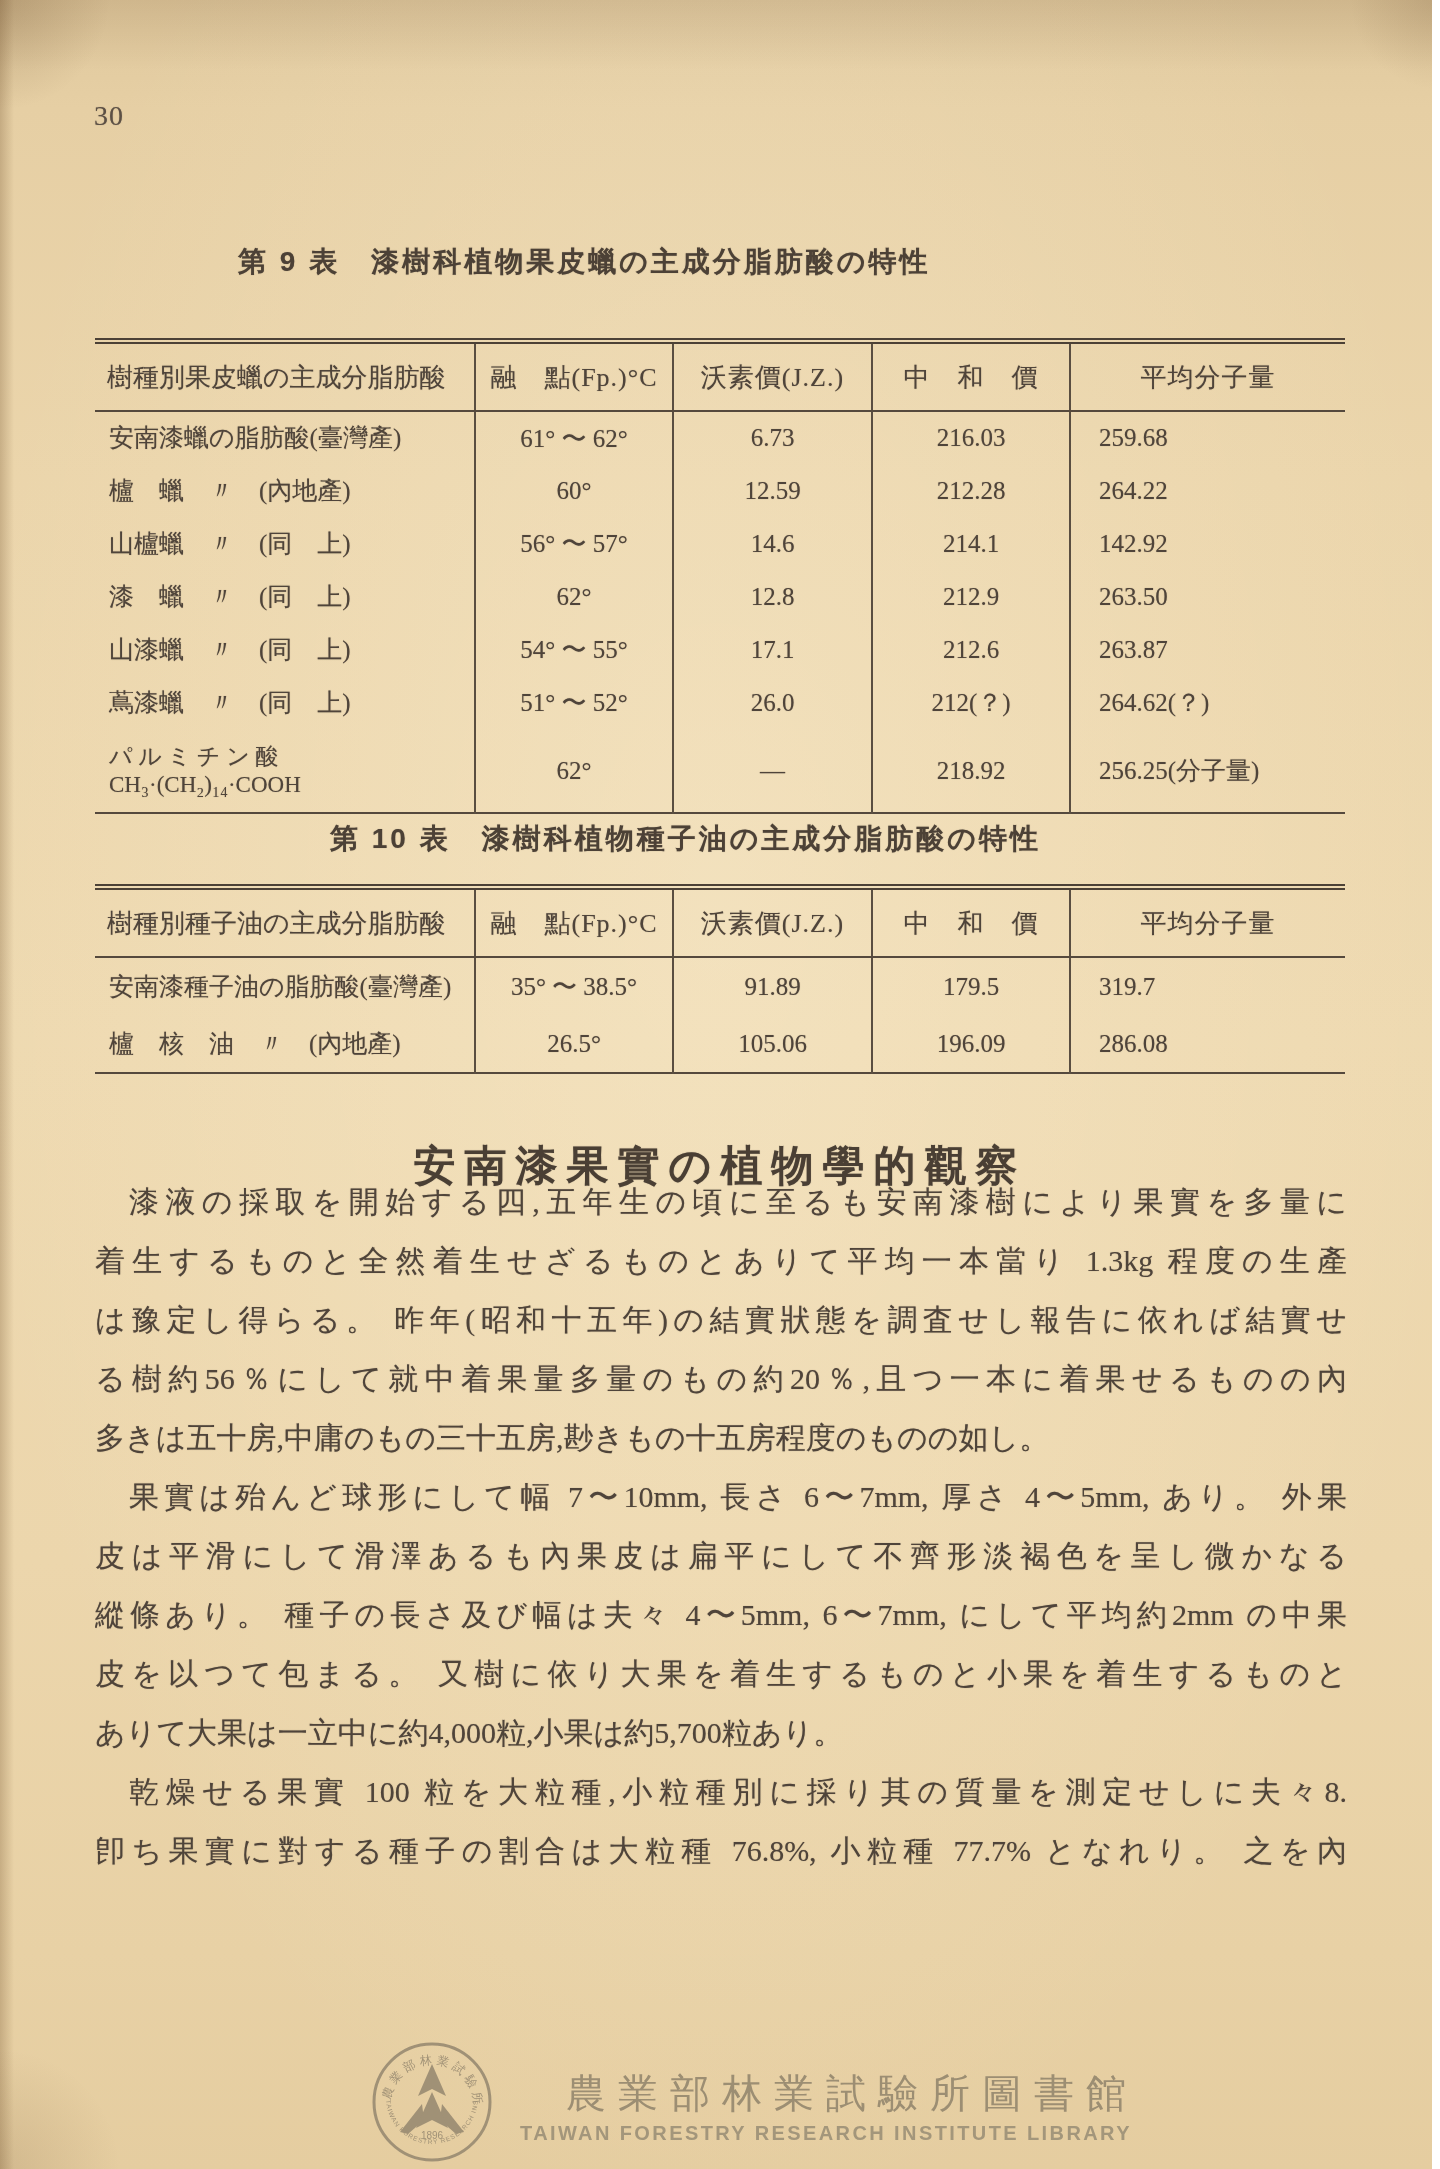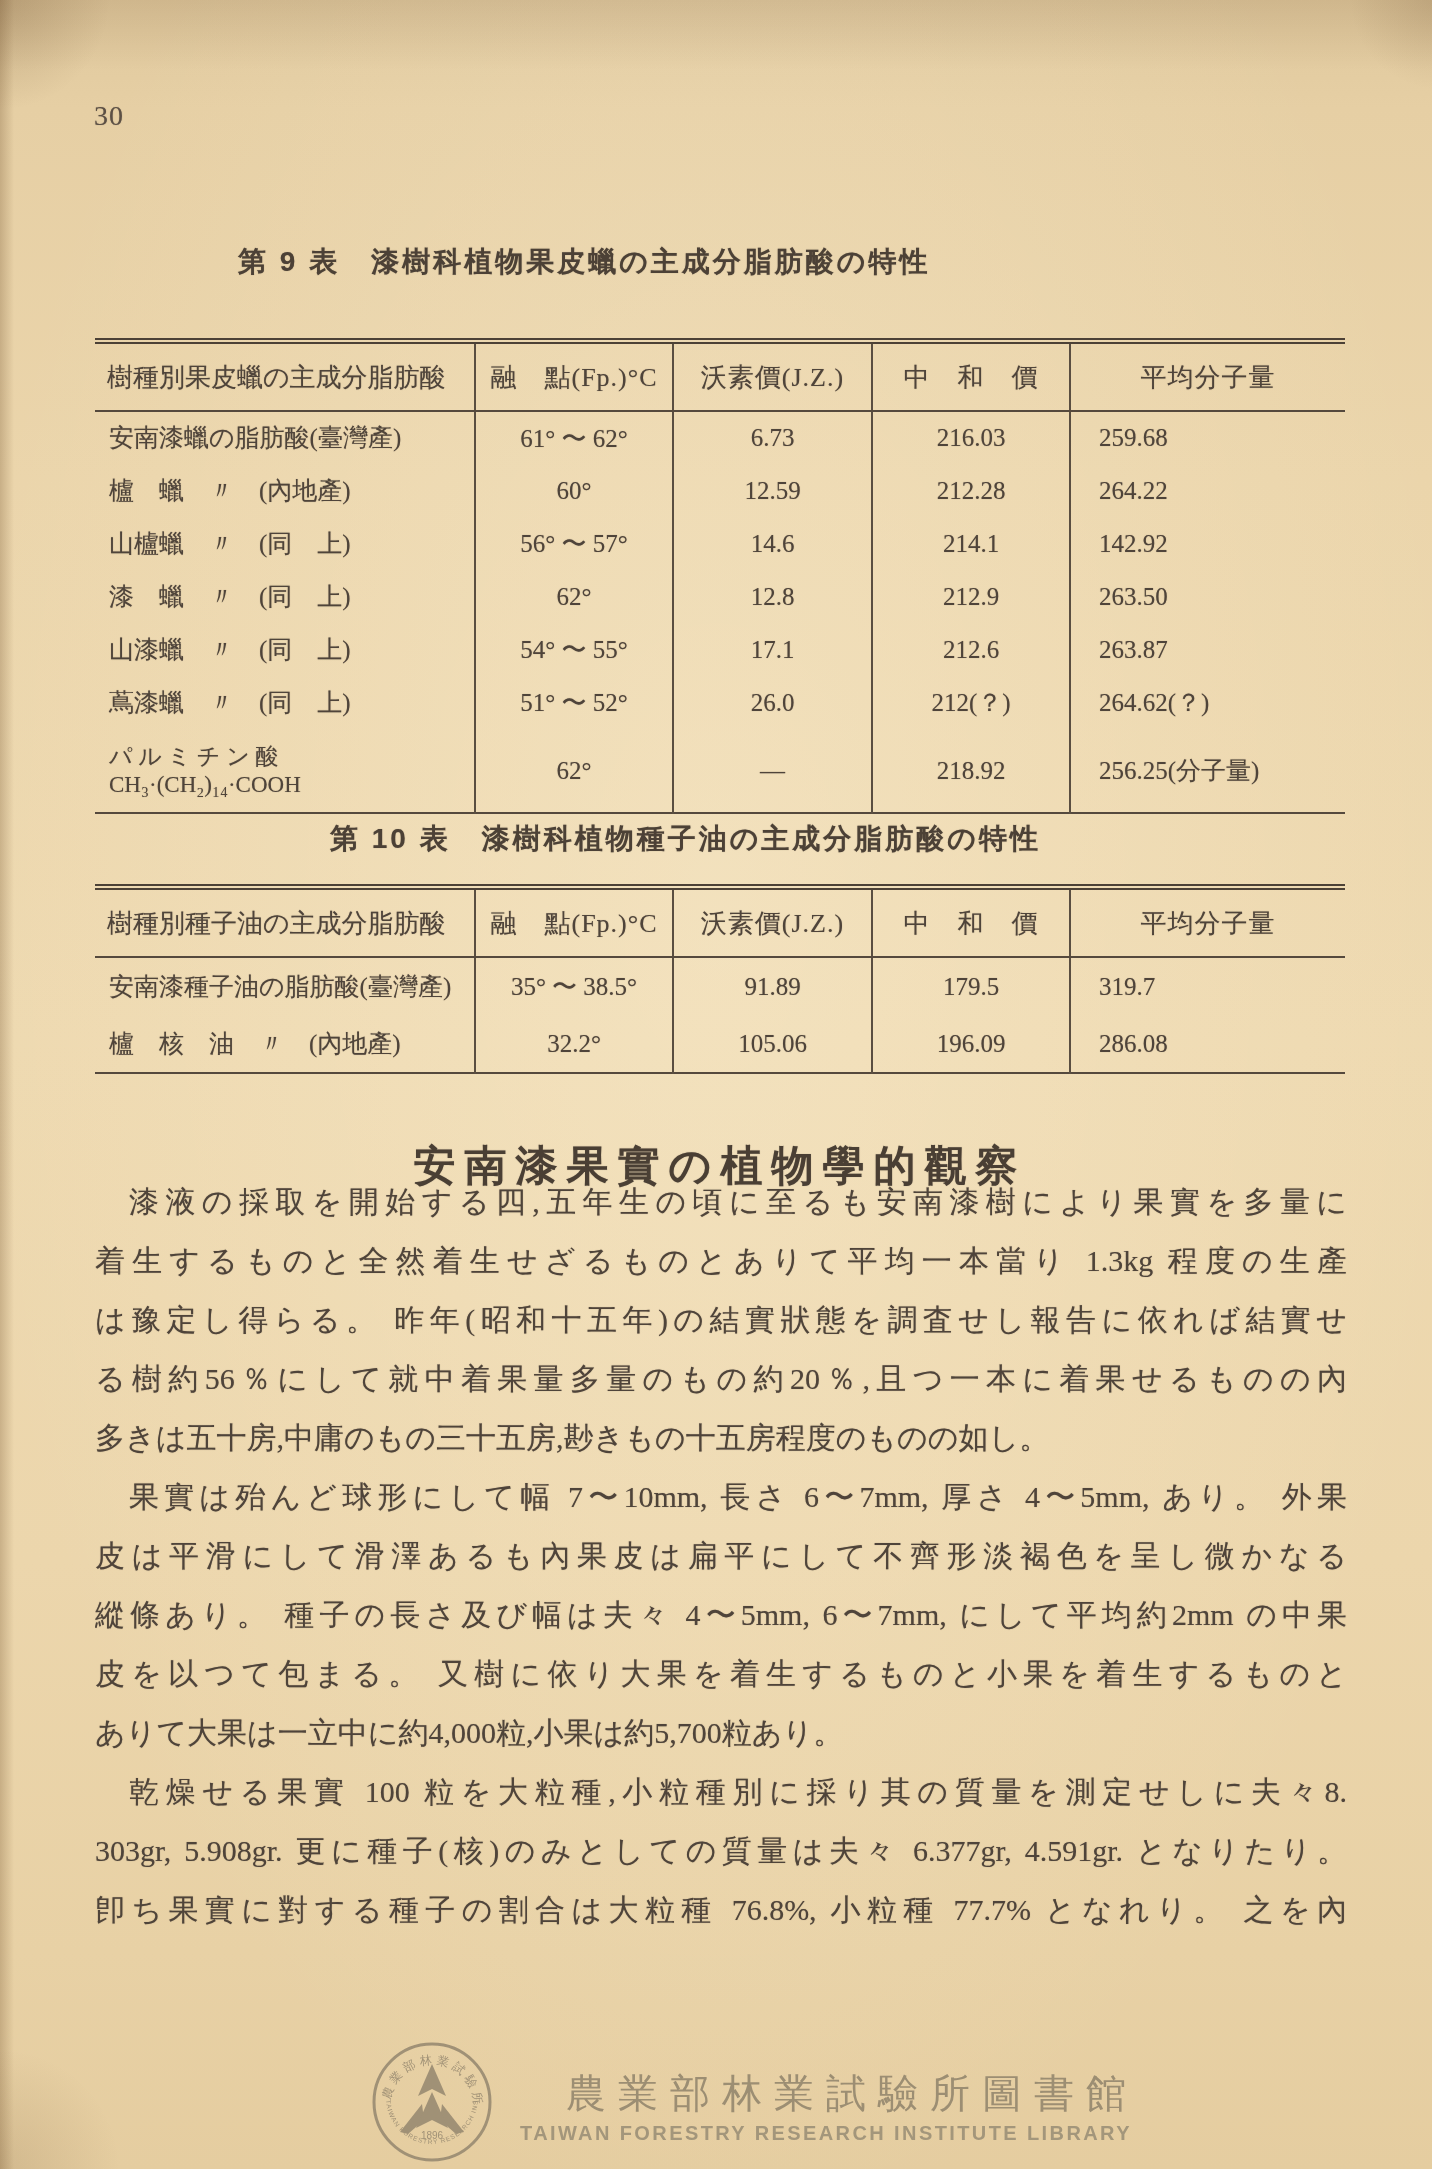--- a/index.html
+++ b/index.html
@@ -186,21 +186,21 @@
     <tbody>
       <tr>
         <td class="name">安南漆種子油の脂肪酸(臺灣產)</td>
         <td>35° 〜 38.5°</td>
         <td>91.89</td>
         <td>179.5</td>
         <td>319.7</td>
       </tr>
       <tr>
         <td class="name">櫨　核　油　〃　(內地產)</td>
-        <td>32.2°</td>
+        <td>26.5°</td>
         <td>105.06</td>
         <td>196.09</td>
         <td>286.08</td>
       </tr>
     </tbody>
   </table>
 
   <div class="section-heading ink">安南漆果實の植物學的觀察</div>
 
   <div class="body-text">
@@ -208,21 +208,20 @@
     <div class="line ink">着生するものと全然着生せざるものとありて平均一本當り 1.3kg 程度の生產</div>
     <div class="line ink">は豫定し得らる。 昨年(昭和十五年)の結實狀態を調査せし報告に依れば結實せ</div>
     <div class="line ink">る樹約56％にして就中着果量多量のもの約20％,且つ一本に着果せるものの內</div>
     <div class="line ink short">多きは五十房,中庸のもの三十五房,尠きもの十五房程度のものの如し。</div>
     <div class="line ink indent">果實は殆んど球形にして幅 7〜10mm, 長さ 6〜7mm, 厚さ 4〜5mm, あり。 外果</div>
     <div class="line ink">皮は平滑にして滑澤あるも內果皮は扁平にして不齊形淡褐色を呈し微かなる</div>
     <div class="line ink">縱條あり。 種子の長さ及び幅は夫々 4〜5mm, 6〜7mm, にして平均約2mm の中果</div>
     <div class="line ink">皮を以つて包まる。 又樹に依り大果を着生するものと小果を着生するものと</div>
     <div class="line ink short">ありて大果は一立中に約4,000粒,小果は約5,700粒あり。</div>
     <div class="line ink indent">乾燥せる果實 100 粒を大粒種,小粒種別に採り其の質量を測定せしに夫々8.</div>
-    <div class="line ink">303gr, 5.908gr. 更に種子(核)のみとしての質量は夫々 6.377gr, 4.591gr. となりたり。</div>
     <div class="line ink">卽ち果實に對する種子の割合は大粒種 76.8%, 小粒種 77.7% となれり。 之を內</div>
   </div>
 
   <div class="footer-stamp">
     <svg width="124" height="124" viewBox="0 0 124 124">
       <g fill="none" stroke="#a09176">
         <circle cx="62" cy="62" r="58" stroke-width="3"></circle>
       </g>
       <g fill="#a09176" stroke="none">
         <path d="M62 24 L76 56 L62 49 L48 56 Z"></path>

